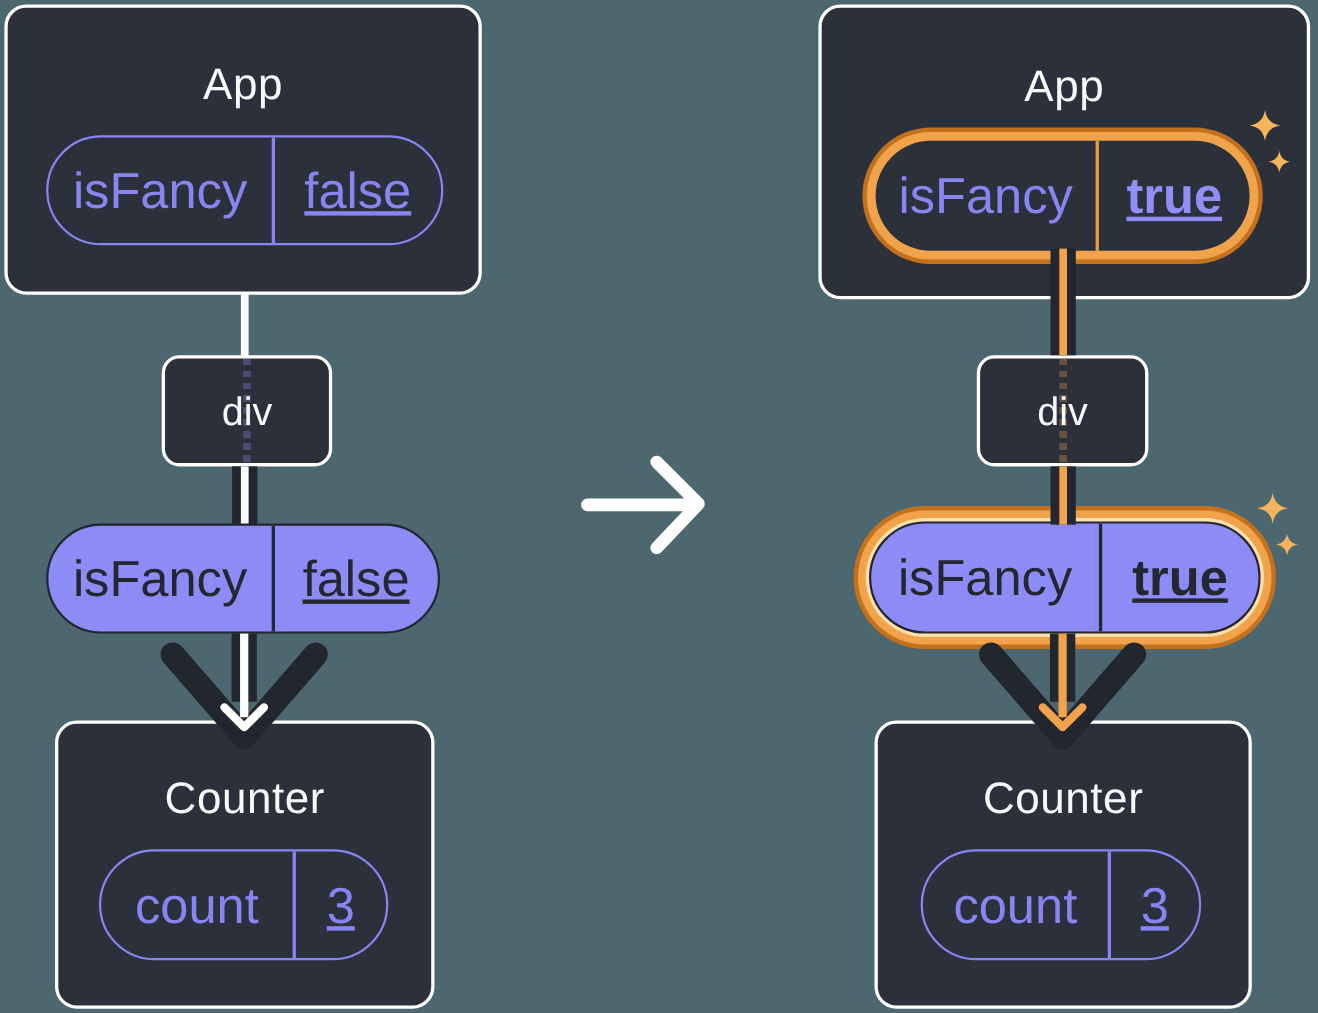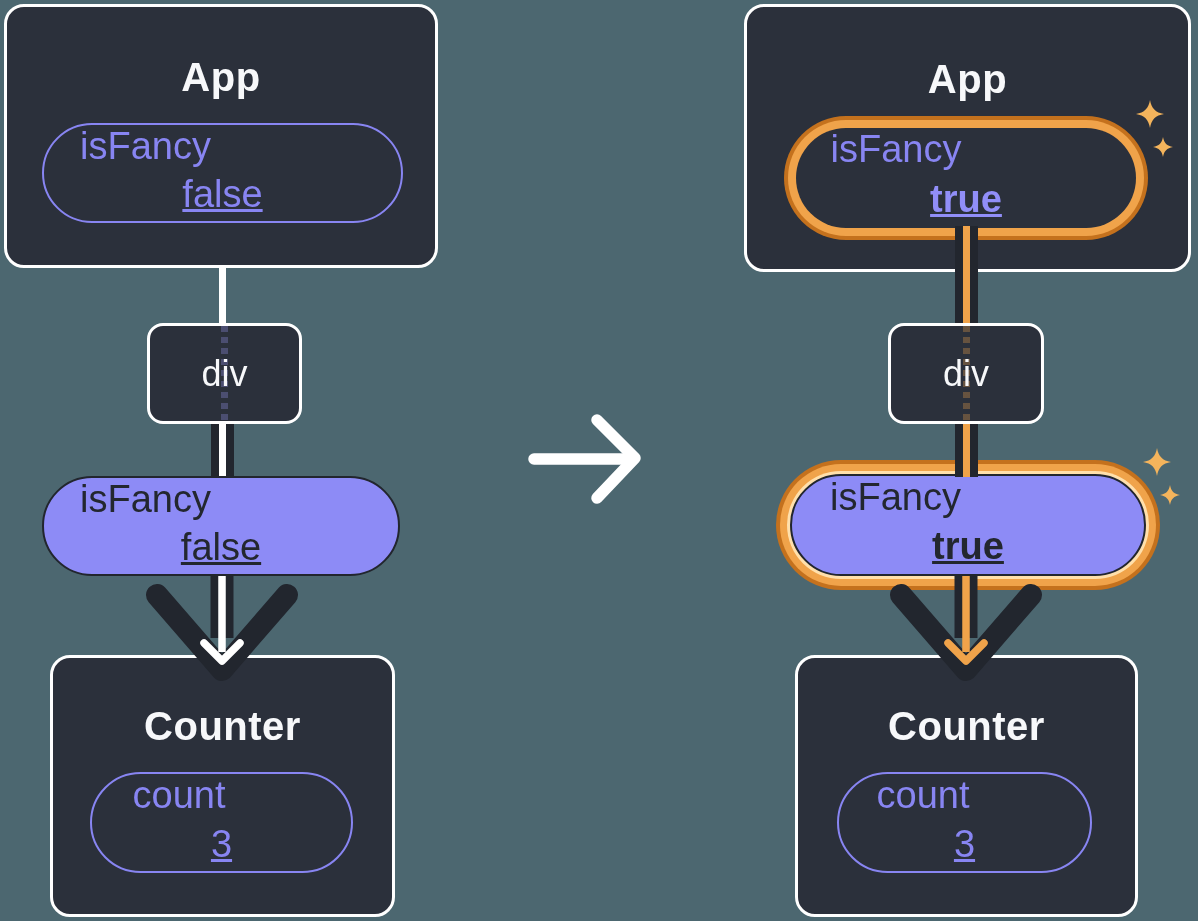--- a/index.html
+++ b/index.html
@@ -15,30 +15,30 @@
     --cream:#FFE0AC;
     --sparkle:#F4B45C;
   }
   html,body{margin:0;padding:0;}
   body{background:var(--bg);font-family:"Liberation Sans", sans-serif;}
   .stage{position:relative;width:1198px;height:921px;background:var(--bg);overflow:hidden;}
 
   .node{position:absolute;box-sizing:border-box;background:var(--node);
         border:3.5px solid var(--white);border-radius:20px;}
   .node .title{position:absolute;left:0;right:0;text-align:center;color:#F7F8FA;
-        font-size:40px;font-weight:700;letter-spacing:.5px;}
+        font-size:40px;font-weight:400;letter-spacing:.5px;}
 
   .divnode{display:flex;align-items:center;justify-content:center;border-radius:16px;}
   .divnode .label{color:#F7F8FA;font-size:36px;font-weight:500;position:relative;z-index:2;}
   .stripe{position:absolute;top:0;bottom:0;left:calc(50% - 3.5px);width:7px;z-index:1;
         background-image:repeating-linear-gradient(180deg,currentColor 0 6px,transparent 6px 11px);}
   .stripe.p{color:rgba(150,148,238,0.30);}
   .stripe.o{color:rgba(240,163,74,0.30);}
 
-  .pill{position:absolute;box-sizing:border-box;display:flex;border-radius:60px;font-size:38px;flex-direction:column;}
+  .pill{position:absolute;box-sizing:border-box;display:flex;border-radius:60px;font-size:46px;}
   .pill .seg{display:flex;align-items:center;justify-content:center;}
   .pill .grow{flex:1;text-decoration:underline;}
   .pill .vdiv{width:2.5px;align-self:stretch;}
   .pill.outline{border:2.5px solid var(--purple);color:var(--purple);background:transparent;}
   .pill.outline .vdiv{background:var(--purple);}
   .pill.filled{background:var(--pill-fill);border:2.5px solid var(--dark);color:#23272F;}
   .pill.filled .vdiv{background:#23272F;}
   .pill.darkfill{background:var(--node);color:var(--purple);}
   .pill.darkfill .vdiv{width:3px;background:#E69B44;}
   .bold{font-weight:bold;}

